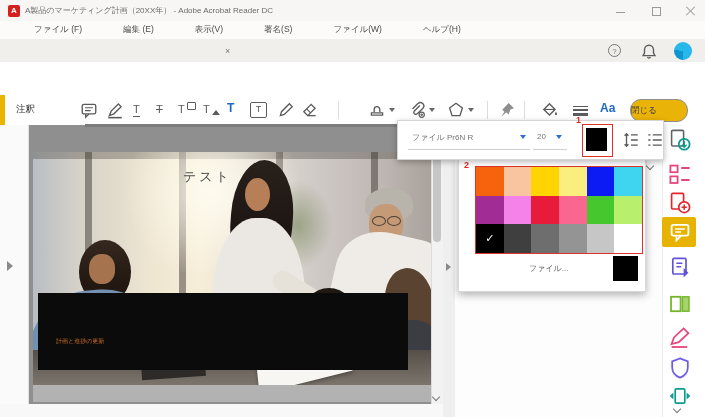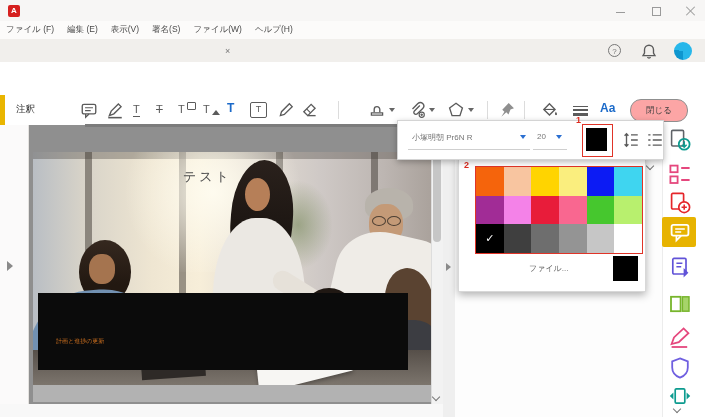--- a/index.html
+++ b/index.html
@@ -12,21 +12,21 @@
             font-size:8px;font-weight:bold;text-align:center;line-height:12px;}
   .win-title{left:25px;top:5px;font-size:8px;color:#6b6b6b;white-space:nowrap;}
   .wc{top:6px;width:10px;height:10px;color:#9a9a9a;}
   .wc-min{left:616px;top:12px;width:9px;height:1px;background:#9a9a9a;}
   .wc-max{left:652px;top:7px;width:7px;height:7px;border:1px solid #9a9a9a;}
   .wc-close{left:686px;top:6px;font-size:0;}
   .wc-close i,.wc-close b{position:absolute;left:4px;top:-1px;width:1px;height:12px;background:#9a9a9a;}
   .wc-close i{transform:rotate(45deg);} .wc-close b{transform:rotate(-45deg);}
   
   .menubar{left:0;top:21px;width:705px;height:18px;background:#fcfbfa;display:flex;align-items:center;padding-left:6px;box-sizing:border-box;}
-  .menu-item{font-size:8.5px;color:#4a4a4a;margin-right:13px;white-space:nowrap;}
+  .menu-item{font-size:8.5px;color:#4a4a4a;margin-right:13px;white-space:nowrap;margin-left:28px;}
   
   .tabbar{left:0;top:39px;width:705px;height:23px;background:#f1efec;border-bottom:1px solid #e2dfdb;}
   .tab{top:46px;font-size:9px;color:#4a4a4a;}
   .tab-doc{left:108px;top:42px;width:130px;height:20px;background:#fff;border:1px solid #ddd9d4;border-bottom:none;
            font-size:8.5px;color:#4a4a4a;line-height:20px;padding:0 8px;box-sizing:border-box;white-space:nowrap;overflow:hidden;}
   .tab-close{left:225px;top:46px;font-size:9px;color:#777;}
   .help-circle{left:608px;top:44px;width:13px;height:13px;border:1.2px solid #777;border-radius:50%;
                font-size:8px;color:#777;text-align:center;line-height:13px;box-sizing:border-box;}
   .avatar{left:674px;top:42px;width:18px;height:18px;border-radius:50%;
           background:conic-gradient(from 180deg,#0e96cf 0 27%,#27b7ea 0);}
@@ -43,21 +43,21 @@
   .page-input{width:20px;height:14px;border:none;border-bottom:1px solid #b9b9b9;font-size:8.5px;color:#555;text-align:center;background:#fff;padding:0;}
   .underfield{border-bottom:1px solid #b9b9b9;}
   .t-ico{font-size:11px;color:#5b5b5b;line-height:14px;}
   .t-under{border-bottom:1.4px solid #5b5b5b;padding-bottom:0px;}
   .t-strike{text-decoration:line-through;}
   .t-blue{color:#1b6ac9;font-weight:bold;}
   .t-box{border:1.2px solid #5b5b5b;border-radius:2px;width:15px;height:14px;text-align:center;font-size:9px;line-height:13px;color:#5b5b5b;}
   .lw{width:15px;} .lw div{background:#5b5b5b;margin:2px 0;}
   .aa-btn{color:#1b6ac9;font-size:12px;font-weight:bold;}
   .close-pill{left:630px;top:99px;width:56px;height:21px;border:1px solid #8f8f8f;border-radius:11px;
-              font-size:8.5px;color:#3f3f3f;text-align:center;line-height:20px;background:#fca5a5;}
+              font-size:8.5px;color:#3f3f3f;text-align:left;line-height:20px;background:#eab308;}
   
   .nav-strip{left:0;top:125px;width:28px;height:292px;background:#fbfafa;border-right:1px solid #e4e2df;}
   .nav-expander{left:7px;top:261px;width:0;height:0;border-top:5px solid transparent;border-bottom:5px solid transparent;border-left:6px solid #8a8a8a;}
   .doc-viewport{left:28px;top:125px;width:415px;height:279px;background:#8f8f8f;overflow:hidden;}
   .v-scroll{left:431px;top:125px;width:12px;height:279px;background:#f2f2f2;border-left:1px solid #ddd;}
   .v-thumb{left:433px;top:132px;width:8px;height:110px;background:#c6c6c6;border-radius:4px;}
   .chev{width:8px;height:8px;}
   .chev::before{content:"";position:absolute;width:5px;height:5px;border-right:1.4px solid #777;border-bottom:1.4px solid #777;transform:rotate(45deg);}
   .bottom-strip{left:0;top:404px;width:443px;height:13px;background:#f8f8f8;}
   .pane-expander-strip{left:443px;top:125px;width:12px;height:292px;background:#efefef;}
@@ -101,20 +101,21 @@
   .other-colors{left:70px;top:106px;font-size:8px;color:#666;}
   .cur-color{left:154px;top:99px;width:25px;height:25px;background:#000;}
 </style>
 </head>
 <body>
 
 <div id="app">
 
   <div class="abs titlebar">
     <div class="abs pdf-logo">A</div>
+    <div class="abs win-title">A製品のマーケティング計画（20XX年） - Adobe Acrobat Reader DC</div>
     <div class="abs wc-min"></div>
     <div class="abs wc-max"></div>
     <div class="abs wc wc-close">
         <i></i>
         <b></b>
       </div>
   </div>
 
   <div class="abs menubar">
     <span class="menu-item">ファイル (F)</span>
@@ -439,21 +440,21 @@
   </div>
   <div class="abs rail-ico" style="top:384px;">
     <svg viewBox="0 0 20 20">
         <rect x="6" y="4" width="8" height="12" rx="1" fill="none" stroke="#0d9b8f" stroke-width="1.4"></rect>
         <path d="M1.5 10l3-3v6zM18.5 10l-3-3v6z" fill="#0d9b8f"></path>
       </svg>
   </div>
   <div class="abs chev" style="left:674px;top:406px;"></div>
 
   <div class="abs font-popup">
-    <span class="abs fp-name">小塚明朝 Pr6N R</span>
+    <span class="abs fp-name">ファイル Pr6N R</span>
     <div class="abs caret blue" style="left:122px;top:14px;"></div>
     <div class="abs fp-line1"></div>
     <span class="abs fp-size">20</span>
     <div class="abs caret blue" style="left:158px;top:14px;"></div>
     <div class="abs fp-line2"></div>
     <div class="abs red-box1"></div>
     <div class="abs swatch-preview" style="background: rgb(0, 0, 0);"></div>
     <span class="abs marker" style="left:178px;top:-6px;">1</span>
     <div class="abs ti" style="left:224px;top:10px;">
       <svg viewBox="0 0 16 16">

